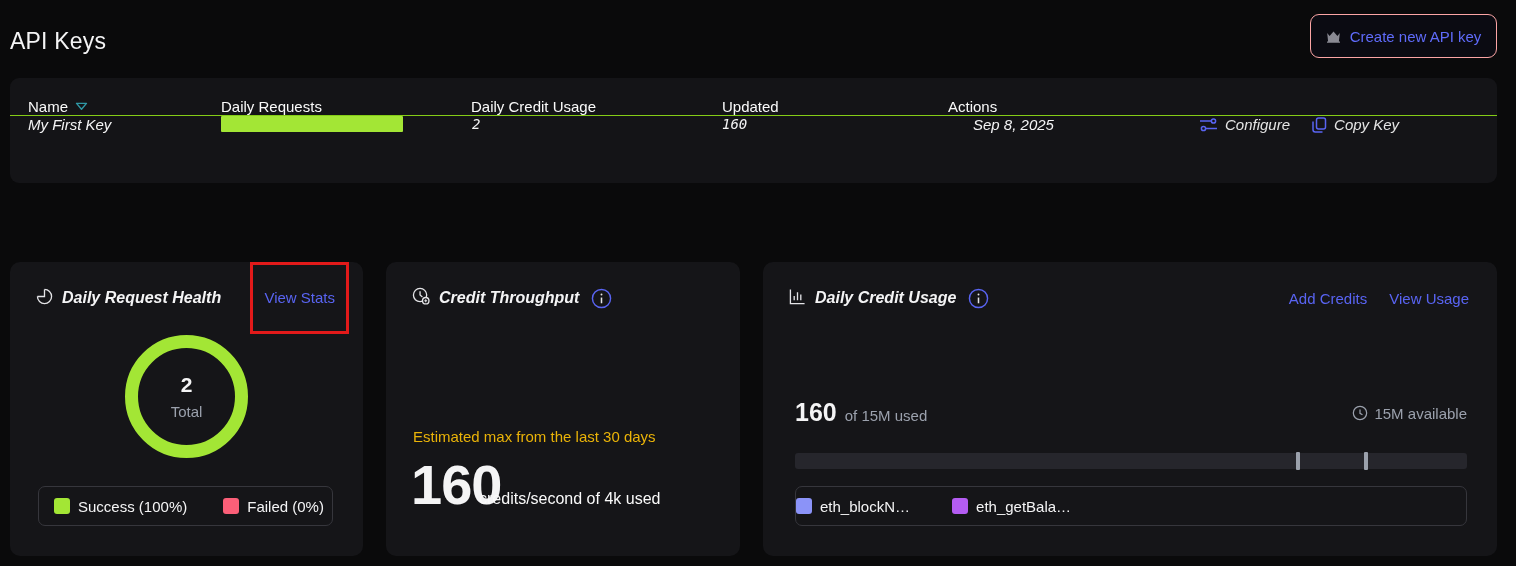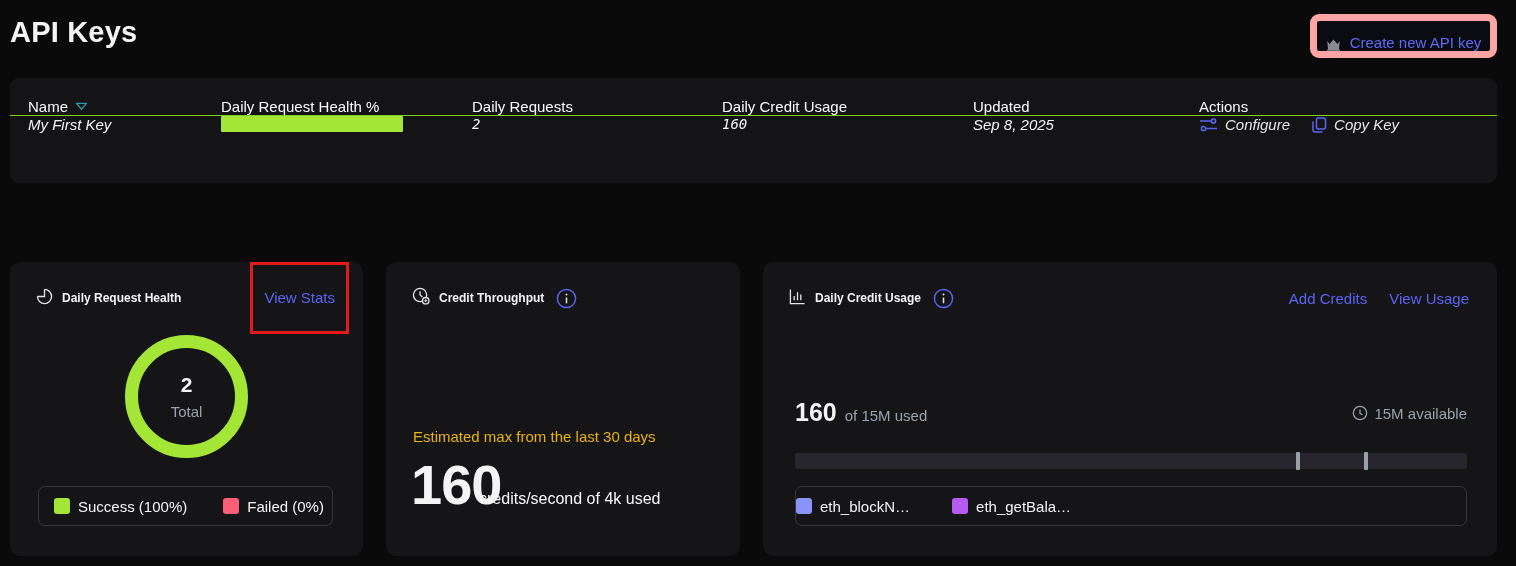--- a/index.html
+++ b/index.html
@@ -3,24 +3,24 @@
 <meta charset="utf-8">
 <style>
   * { margin:0; padding:0; box-sizing:border-box; }
   html,body { width:1516px; height:566px; background:#0a0a0b; overflow:hidden;
     font-family:"Liberation Sans", sans-serif; color:#f4f4f5; }
 
   .page { width:1516px; height:566px; position:relative; }
 
   
   .topbar { position:relative; height:62px; }
-  .page-title { position:absolute; left:10px; top:16px; font-size:29px; font-weight:700; letter-spacing:.2px; }
+  .page-title { position:absolute; left:10px; top:28px; font-size:23px; font-weight:400; letter-spacing:.2px; }
   .create-btn { position:absolute; right:19px; top:14px; height:44px; width:187px;
-    display:flex; align-items:flex-end; justify-content:center; gap:9px;
-    background:#0b0b12; border:7px solid #fca5a5; border-radius:9px;
+    display:flex; align-items:center; justify-content:center; gap:9px;
+    background:#0b0b12; border:1px solid #fca5a5; border-radius:9px;
     color:#5f6bfa; font-size:15px; font-weight:500; cursor:pointer;
     font-family:"Liberation Sans", sans-serif; }
   .create-btn svg { display:block; }
 
   
   .table { position:absolute; left:10px; top:78px; width:1487px; height:105px;
     background:#141417; border-radius:9px; overflow:hidden; }
   .thead { display:flex; height:38px; align-items:flex-end; border-bottom:1px solid #84cc16; }
   .trow  { display:flex; height:66px; align-items:flex-start;font-style:italic; }
   .col-name   { width:211px; padding-left:18px; }
@@ -40,21 +40,21 @@
   
   .section-title { position:absolute; left:10px; top:219px; font-size:21px; font-weight:700; }
   .cards { position:absolute; left:10px; top:262px; width:1487px; height:294px;
     display:flex; gap:23px; }
   .card { background:#151518; border-radius:10px; height:294px; position:relative; }
   .card1 { width:353px; }
   .card2 { width:354px; }
   .card3 { flex:1; }
 
   .card-head { display:flex; align-items:center; padding:0 14px 0 26px; height:44px; margin-top:14px; }
-  .card-title { font-size:12px; font-weight:700; margin-left:9px; white-space:nowrap; }
+  .card-title { font-size:16px; font-weight:700; margin-left:9px; white-space:nowrap;font-style:italic; }
   .info-icon { margin-left:12px; display:flex; }
 
   
   .red-box { margin-left:auto; border:3px solid #e21a1a; padding:24px 11px; }
   .blue-link { color:#5964f2; font-size:15px; text-decoration:none; cursor:pointer; white-space:nowrap; }
 
   
   .donut-wrap { display:flex; justify-content:center; margin-top:15px; }
   .donut { width:123px; height:123px; border-radius:50%; border:13px solid #a3e635;
     display:flex; flex-direction:column; align-items:center; justify-content:center; }
@@ -108,21 +108,20 @@
   </div>
 
   <div class="table">
     <div class="thead">
       <div class="th col-name">
         <span>Name</span>
         <svg width="13" height="9" viewBox="0 0 14 10" fill="none" stroke="#2f97a5" stroke-width="1.6" stroke-linejoin="round">
             <path d="M1.5 1.5h11L7 8z"></path>
           </svg>
       </div>
-      <div class="th col-health">Daily Request Health %</div>
       <div class="th col-req">Daily Requests</div>
       <div class="th col-credit">Daily Credit Usage</div>
       <div class="th col-upd">Updated</div>
       <div class="th col-act">Actions</div>
     </div>
     <div class="trow">
       <div class="td col-name">My First Key</div>
       <div class="td col-health">
         <div class="healthbar"></div>
       </div>

